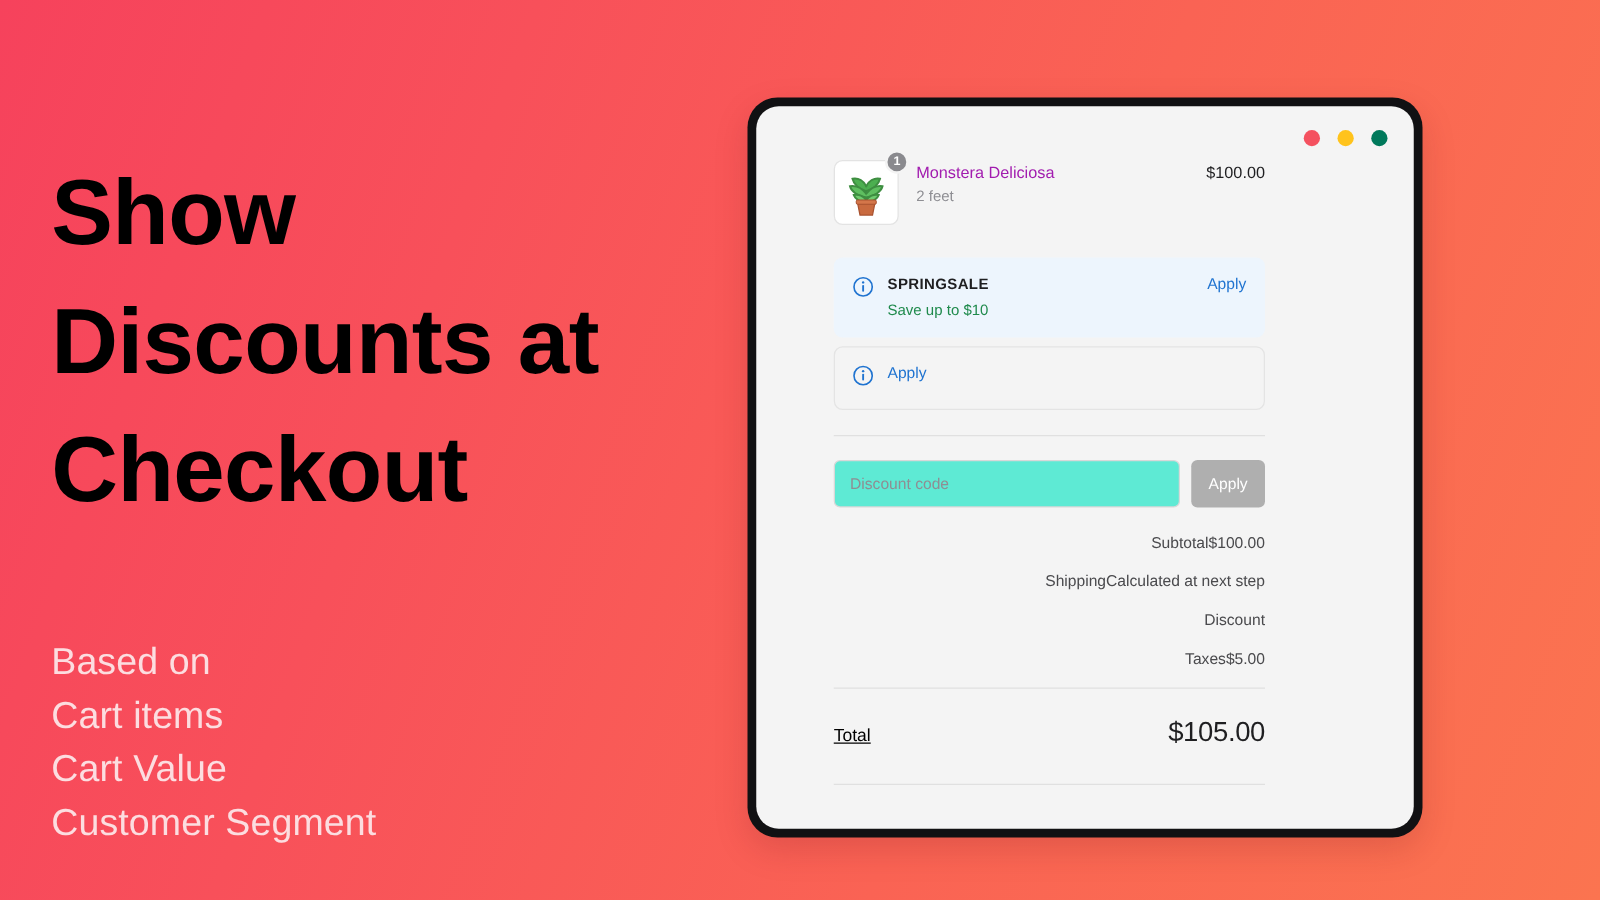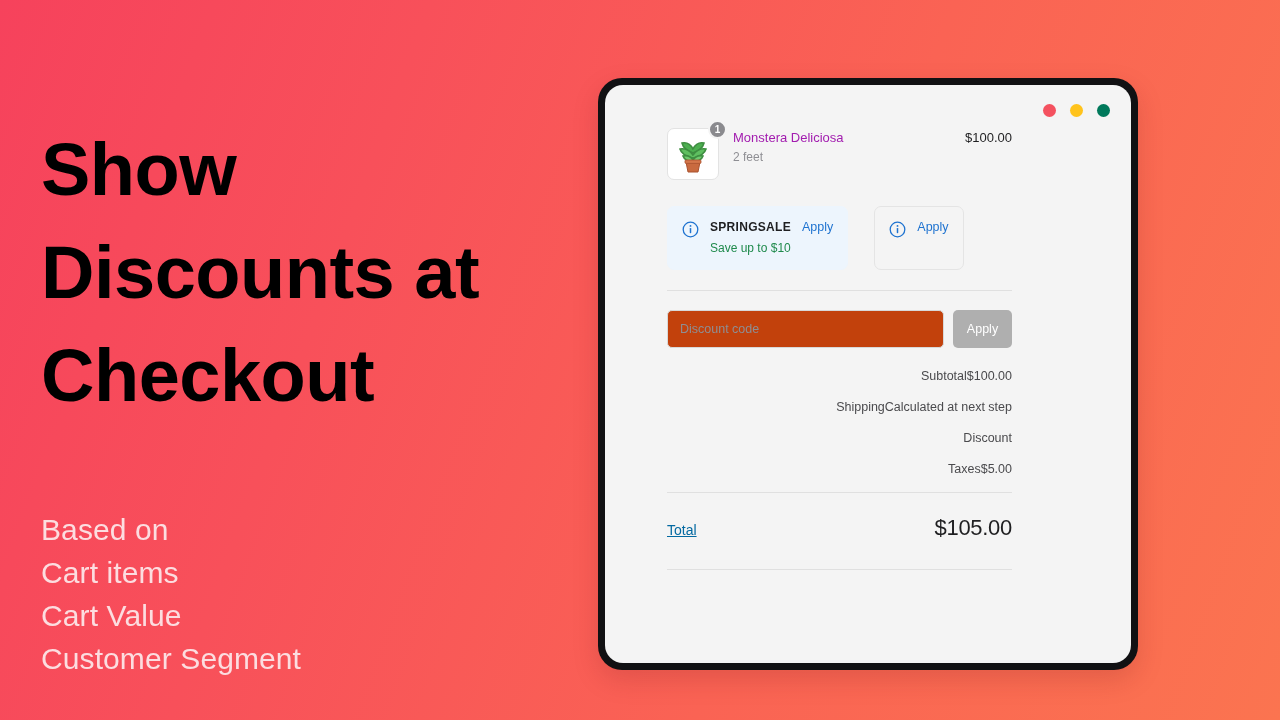--- a/index.html
+++ b/index.html
@@ -94,21 +94,21 @@
     font-size:10px; font-weight:600;
     display:flex; align-items:center; justify-content:center;
     line-height:1;
   }
   .li-body { flex:1; padding-top:1px; display:flex; justify-content:space-between; }
   .li-title { font-size:13px; color:#a21caf; font-weight:400; line-height:17px; }
   .li-variant { font-size:12px; color:#8E8E93; margin-top:4px; line-height:14px; }
   .li-price { font-size:13px; color:#1F1F21; line-height:17px; white-space:nowrap; }
 
   
-  .offers { margin-top:26px; display:flex; flex-direction:row; gap:26px; }
+  .offers { margin-top:26px; display:flex; flex-direction:column; gap:7px; }
   .offer {
     border-radius:7px;
     padding:13px 14px 13px 14px;
     display:flex; align-items:flex-start; gap:11px;
     position:relative;
   }
   .offer.highlight { background:#EDF5FD; border:1px solid #EDF5FD; }
   .offer.plain     { background:#F4F4F4; border:1px solid #E4E4E4; }
   .info-icon { flex:none; margin-top:1px; }
   .offer-body { flex:1; }
@@ -124,21 +124,21 @@
     flex:none; cursor:pointer; margin-top:0px;
   }
 
   
   .divider { height:1px; background:#E0E0E0; margin:20px 0 0 0; }
 
   
   .code-row { margin-top:19px; display:flex; gap:9px; }
   .code-input {
     flex:1; height:38px;
-    background:#c2410c;
+    background:#5eead4;
     border:1px solid #D8D8D8;
     border-radius:5px;
     padding:0 12px;
     font-size:12.5px;
     color:#1F1F21;
     font-family:"Liberation Sans", sans-serif;
     outline:none;
   }
   .code-input::placeholder { color:#8E8E93; }
   .code-apply {
@@ -157,21 +157,21 @@
     display:flex; justify-content:flex-end; align-items:baseline;
     margin-bottom:15px;
   }
   .sum-label { font-size:12.5px; color:#4A4A4D; line-height:16px; }
   .sum-value { font-size:12.5px; color:#4A4A4D; line-height:16px; }
   .sum-divider { height:1px; background:#E0E0E0; margin:6px 0 0 0; }
   .total-row {
     display:flex; justify-content:space-between; align-items:baseline;
     margin-top:22px;
   }
-  .total-label { font-size:14px; color:#0369a1;text-decoration:underline; }
+  .total-label { font-size:14px; color:#000000;text-decoration:underline; }
   .total-value { font-size:22px; color:#1F1F21; letter-spacing:-0.3px; }
   .bottom-rule { height:1px; background:#E0E0E0; margin-top:28px; }
 </style>
 </head>
 <body>
 
 <div class="left-panel">
   <h1 class="headline">
     <span class="hl-line">Show</span>
     <span class="hl-line">Discounts at</span>

